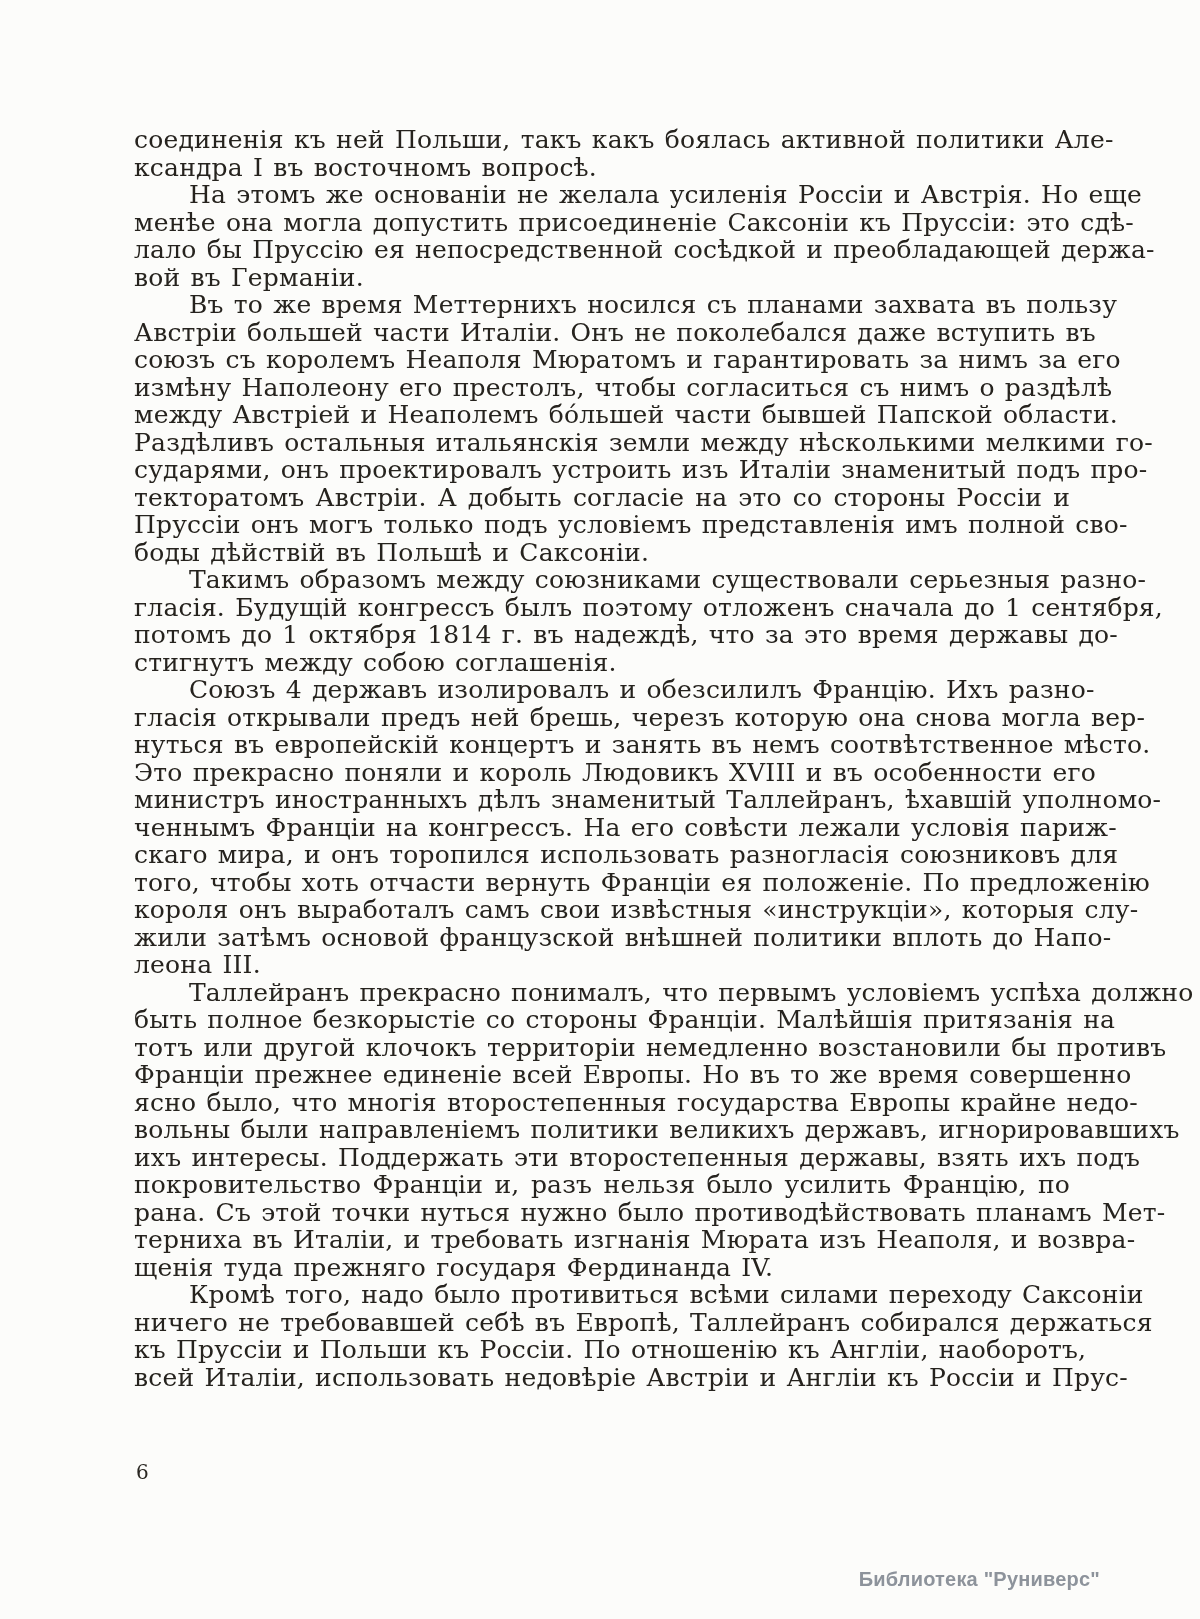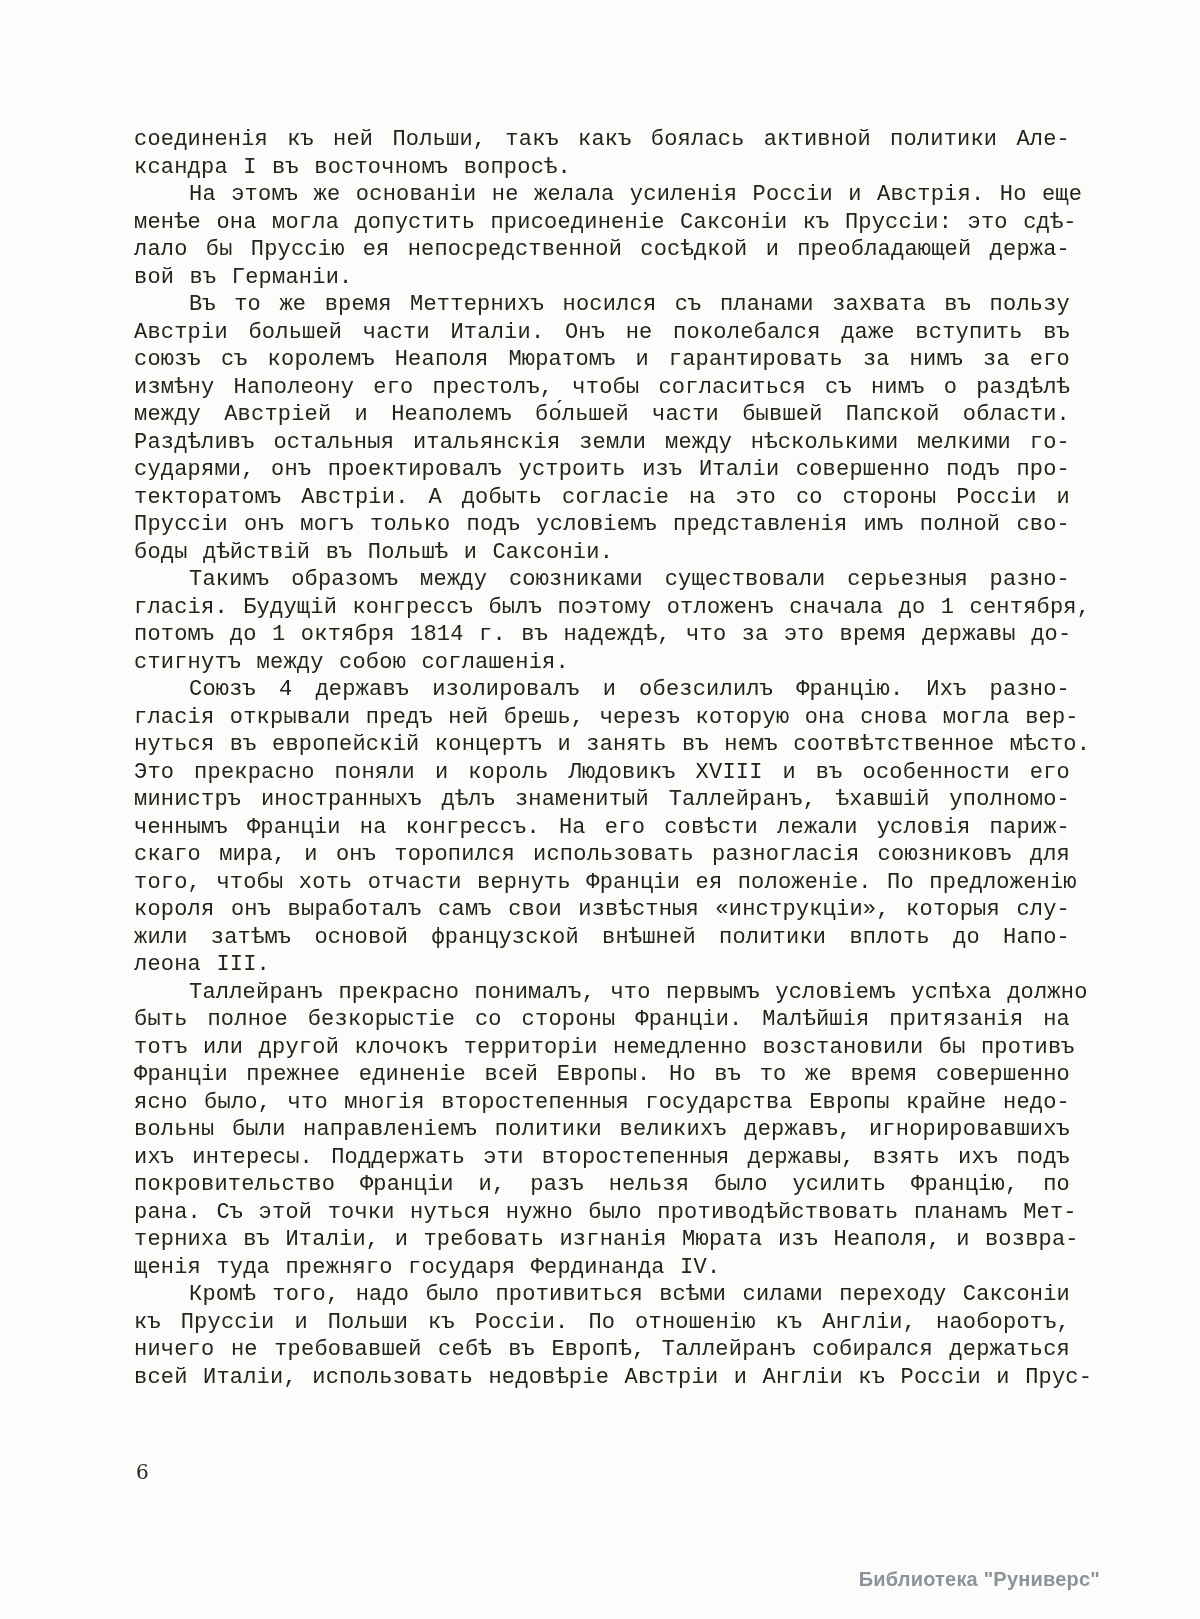--- a/index.html
+++ b/index.html
@@ -16,29 +16,28 @@
     font-family: "DejaVu Serif", "Liberation Serif", serif;
     color: #26231e;
   }
   .text-column {
     position: absolute;
     left: 134px;
     top: 126px;
     width: 936px;
   }
   .line {
-    font-size: 22px;
+    font-size: 25px;
     line-height: 27.5px;
     height: 27.5px;
     white-space: nowrap;
     text-align: justify;
     text-align-last: justify;
     letter-spacing: 0.2px;
     word-spacing: 2px;
-    font-family: Liberation Mono, monospace;
   }
   .line.last {
     text-align: center;
     text-align-last: left;
   }
   .line.indent {
     text-indent: 55px;
   }
   .page-number {
     position: absolute;
@@ -69,21 +68,21 @@
       <div class="line indent">На этомъ же основаніи не желала усиленія Россіи и Австрія. Но еще</div>
       <div class="line">менѣе она могла допустить присоединеніе Саксоніи къ Пруссіи: это сдѣ-</div>
       <div class="line">лало бы Пруссію ея непосредственной сосѣдкой и преобладающей держа-</div>
       <div class="line last">вой въ Германіи.</div>
       <div class="line indent">Въ то же время Меттернихъ носился съ планами захвата въ пользу</div>
       <div class="line">Австріи большей части Италіи. Онъ не поколебался даже вступить въ</div>
       <div class="line">союзъ съ королемъ Неаполя Мюратомъ и гарантировать за нимъ за его</div>
       <div class="line">измѣну Наполеону его престолъ, чтобы согласиться съ нимъ о раздѣлѣ</div>
       <div class="line">между Австріей и Неаполемъ бо́льшей части бывшей Папской области.</div>
       <div class="line">Раздѣливъ остальныя итальянскія земли между нѣсколькими мелкими го-</div>
-      <div class="line">сударями, онъ проектировалъ устроить изъ Италіи совершенно подъ про-</div>
+      <div class="line">сударями, онъ проектировалъ устроить изъ Италіи знаменитый подъ про-</div>
       <div class="line">текторатомъ Австріи. А добыть согласіе на это со стороны Россіи и</div>
       <div class="line">Пруссіи онъ могъ только подъ условіемъ представленія имъ полной сво-</div>
       <div class="line last">боды дѣйствій въ Польшѣ и Саксоніи.</div>
       <div class="line indent">Такимъ образомъ между союзниками существовали серьезныя разно-</div>
       <div class="line">гласія. Будущій конгрессъ былъ поэтому отложенъ сначала до 1 сентября,</div>
       <div class="line">потомъ до 1 октября 1814 г. въ надеждѣ, что за это время державы до-</div>
       <div class="line last">стигнутъ между собою соглашенія.</div>
       <div class="line indent">Союзъ 4 державъ изолировалъ и обезсилилъ Францію. Ихъ разно-</div>
       <div class="line">гласія открывали предъ ней брешь, черезъ которую она снова могла вер-</div>
       <div class="line">нуться въ европейскій концертъ и занять въ немъ соотвѣтственное мѣсто.</div>
@@ -100,19 +99,19 @@
       <div class="line">тотъ или другой клочокъ территоріи немедленно возстановили бы противъ</div>
       <div class="line">Франціи прежнее единеніе всей Европы. Но въ то же время совершенно</div>
       <div class="line">ясно было, что многія второстепенныя государства Европы крайне недо-</div>
       <div class="line">вольны были направленіемъ политики великихъ державъ, игнорировавшихъ</div>
       <div class="line">ихъ интересы. Поддержать эти второстепенныя державы, взять ихъ подъ</div>
       <div class="line">покровительство Франціи и, разъ нельзя было усилить Францію, по</div>
       <div class="line">рана. Съ этой точки нуться нужно было противодѣйствовать планамъ Мет-</div>
       <div class="line">терниха въ Италіи, и требовать изгнанія Мюрата изъ Неаполя, и возвра-</div>
       <div class="line last">щенія туда прежняго государя Фердинанда IV.</div>
       <div class="line indent">Кромѣ того, надо было противиться всѣми силами переходу Саксоніи</div>
+      <div class="line">ничего не требовавшей себѣ въ Европѣ, Таллейранъ собирался держаться</div>
       <div class="line">къ Пруссіи и Польши къ Россіи. По отношенію къ Англіи, наоборотъ,</div>
-      <div class="line">ничего не требовавшей себѣ въ Европѣ, Таллейранъ собирался держаться</div>
       <div class="line">всей Италіи, использовать недовѣріе Австріи и Англіи къ Россіи и Прус-</div>
     </div>
   <div class="page-number">6</div>
   <div class="watermark">Библиотека "Руниверс"</div>
 </div>
 
 </body></html>

